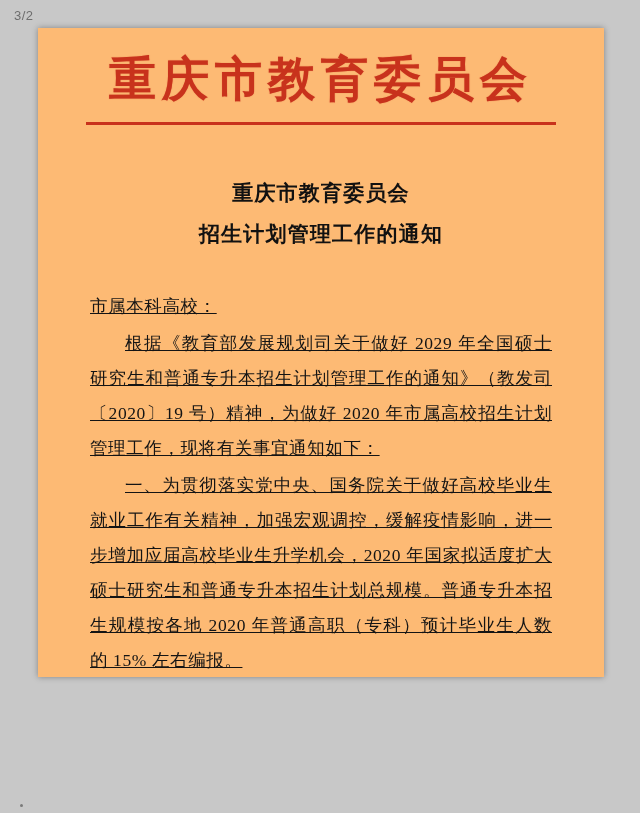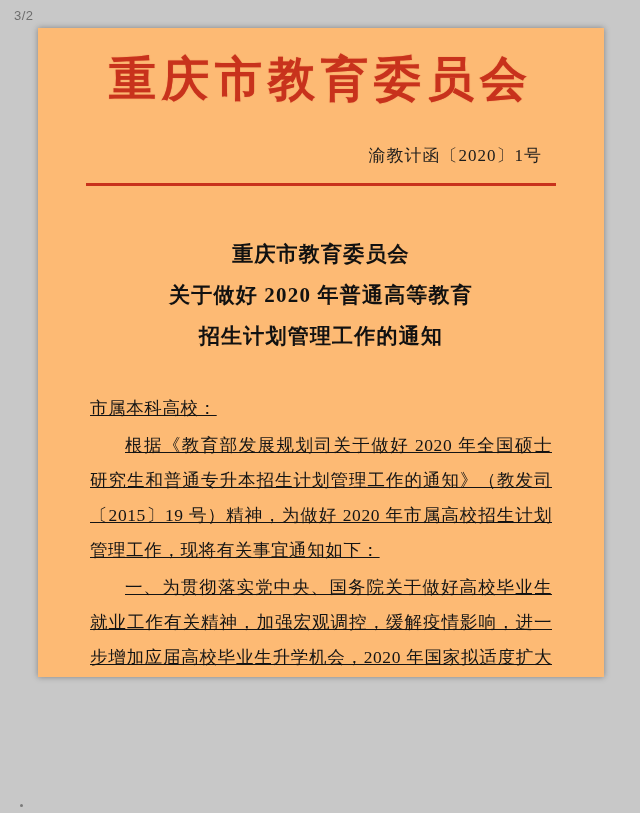--- a/index.html
+++ b/index.html
@@ -133,33 +133,31 @@
 
   <div class="page-indicator">3/2</div>
 
   <div class="sheet">
     <div class="sheet-inner">
 
       <div class="masthead">
         <div class="masthead-title">重庆市教育委员会</div>
       </div>
 
-      <div class="doc-number">渝教计函〔2020〕1号</div>
 
       <div class="red-rule"></div>
 
       <div class="title-block">
         <div>重庆市教育委员会</div>
-        <div>关于做好 2020 年普通高等教育</div>
         <div>招生计划管理工作的通知</div>
       </div>
 
       <div class="body-text">
         <p>市属本科高校：</p>
-        <p class="indent">根据《教育部发展规划司关于做好 2020 年全国硕士研究生和普通专升本招生计划管理工作的通知》（教发司〔2015〕19 号）精神，为做好 2020 年市属高校招生计划管理工作，现将有关事宜通知如下：</p>
+        <p class="indent">根据《教育部发展规划司关于做好 2029 年全国硕士研究生和普通专升本招生计划管理工作的通知》（教发司〔2020〕19 号）精神，为做好 2020 年市属高校招生计划管理工作，现将有关事宜通知如下：</p>
         <p class="indent">一、为贯彻落实党中央、国务院关于做好高校毕业生就业工作有关精神，加强宏观调控，缓解疫情影响，进一步增加应届高校毕业生升学机会，2020 年国家拟适度扩大硕士研究生和普通专升本招生计划总规模。普通专升本招生规模按各地 2020 年普通高职（专科）预计毕业生人数的 15% 左右编报。</p>
         <p class="indent">二、请各高校结合学校办学定位和发展情况，在不减少统招普通本科招生计划总规模、保证人才培养质量和正常教学秩序的</p>
       </div>
 
     </div>
   </div>
 
   <div class="corner-mark"></div>
 
 </div>

